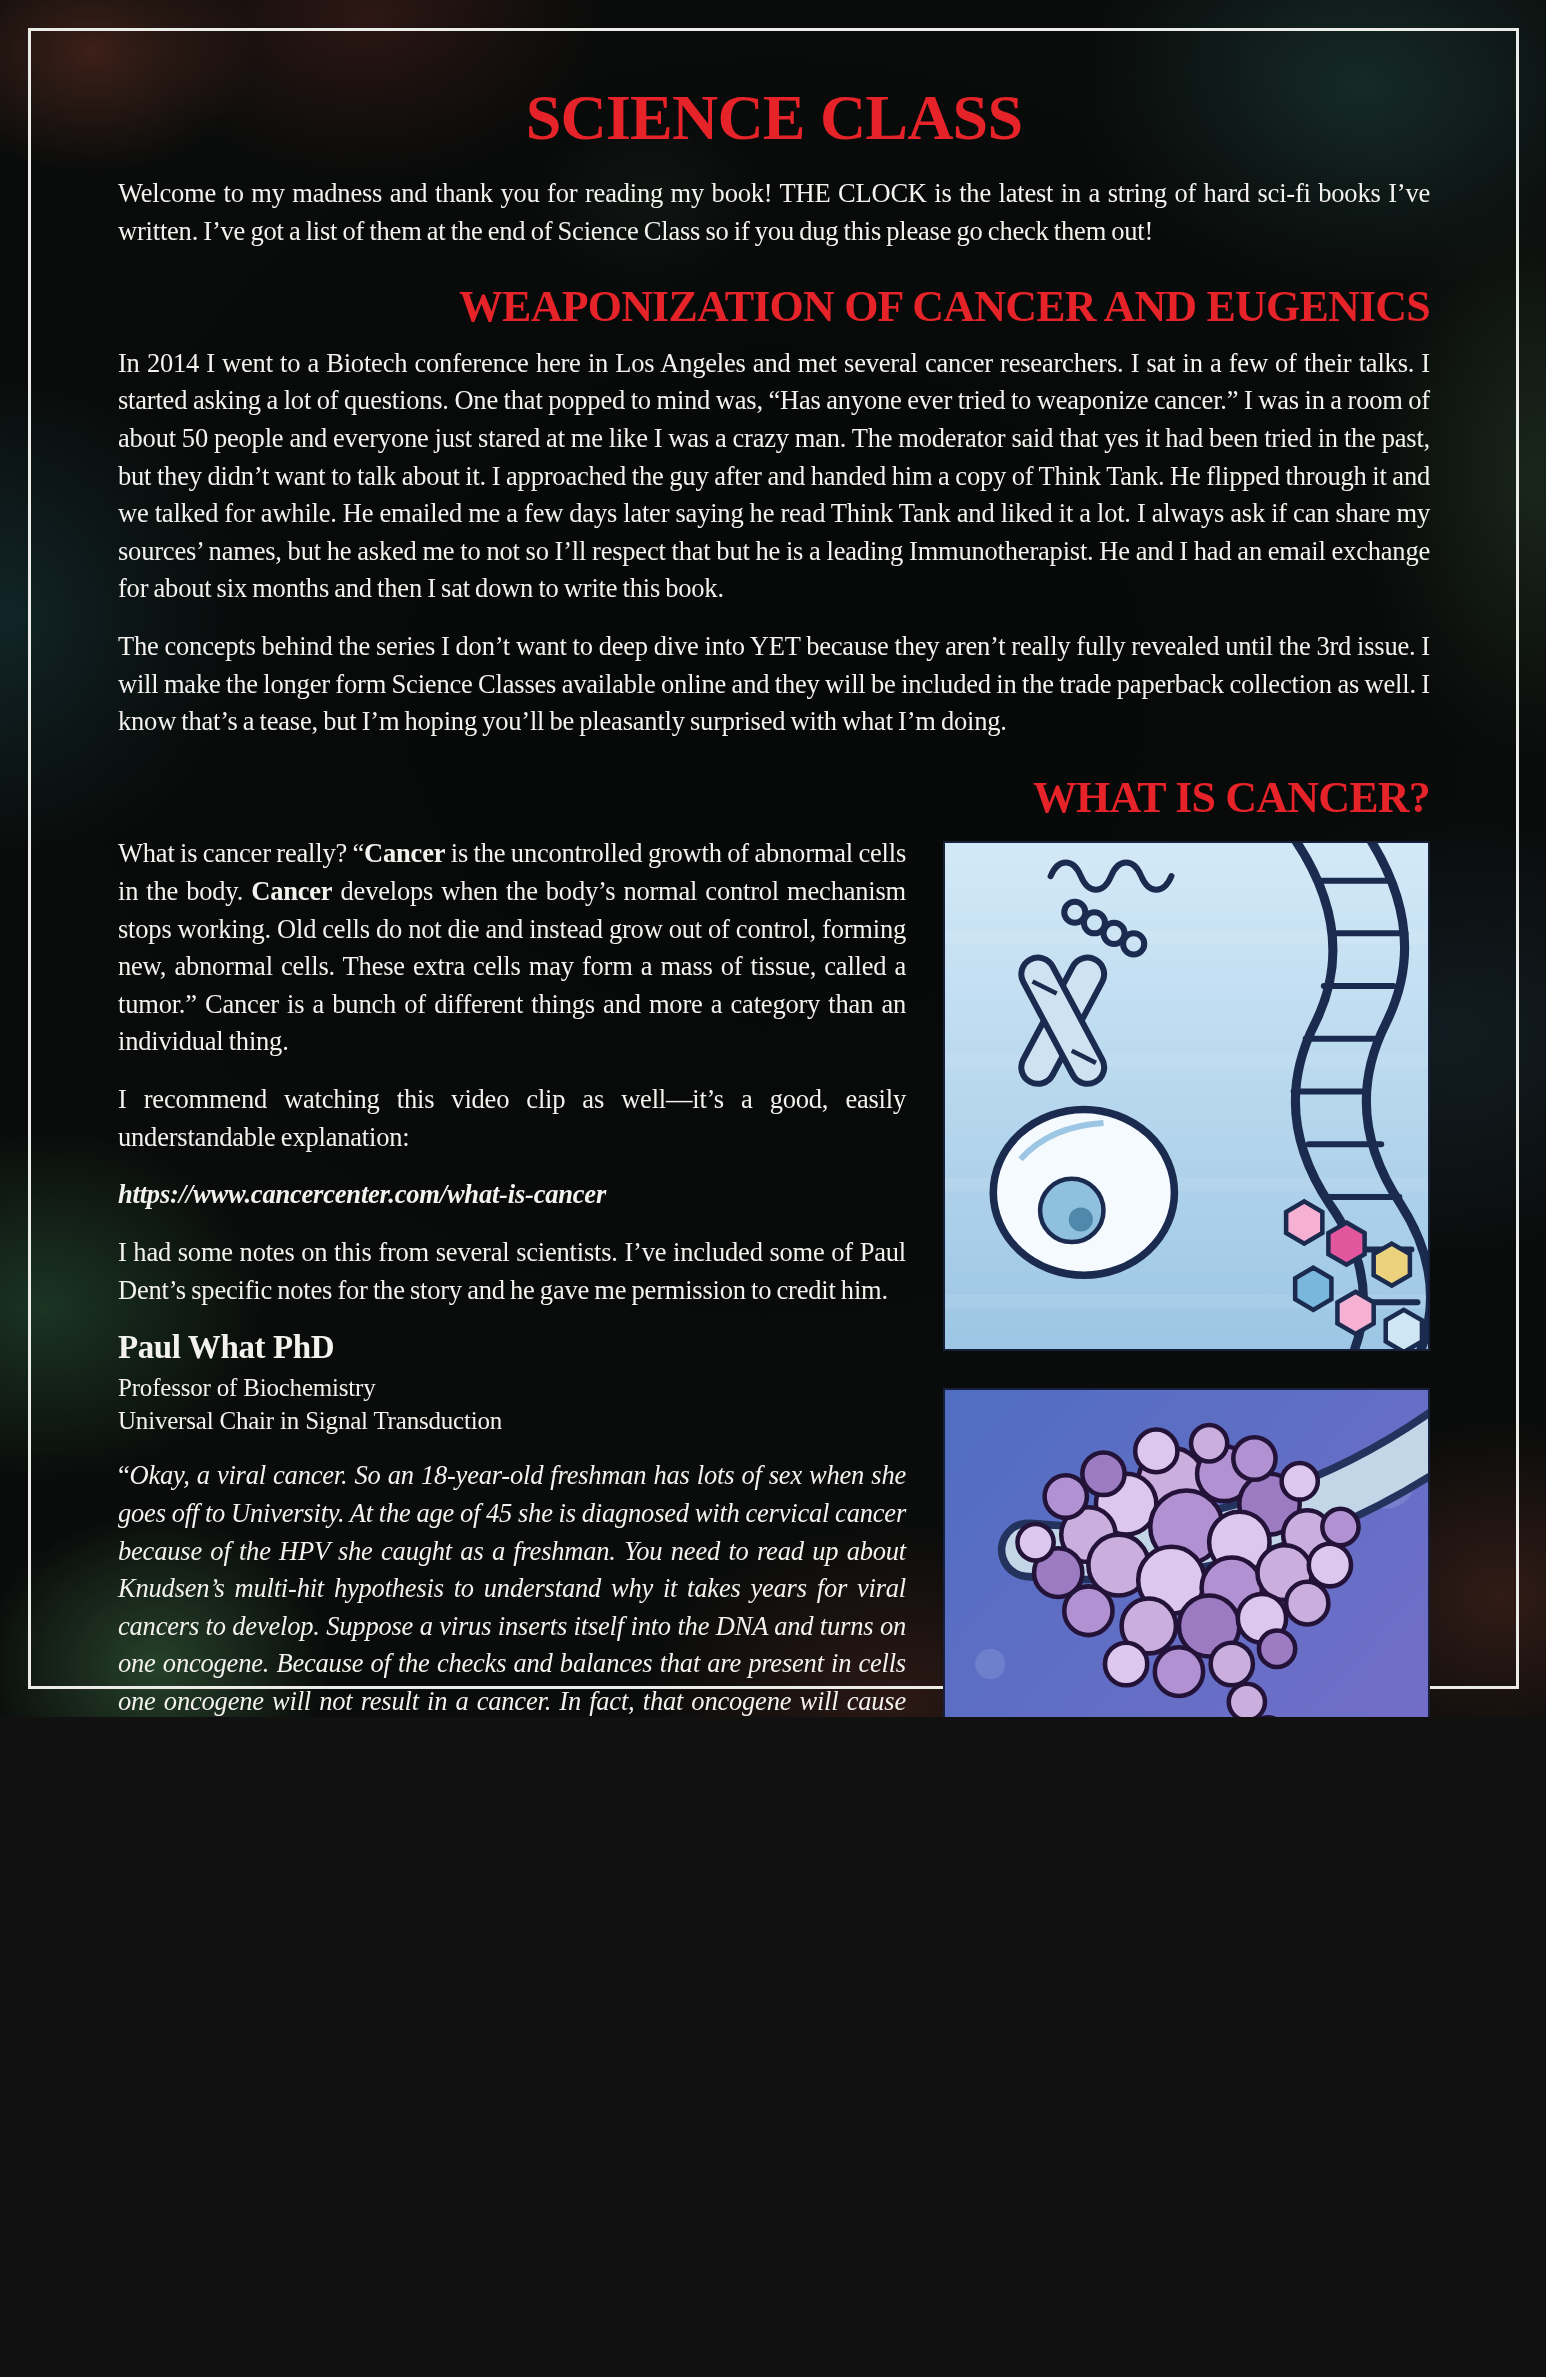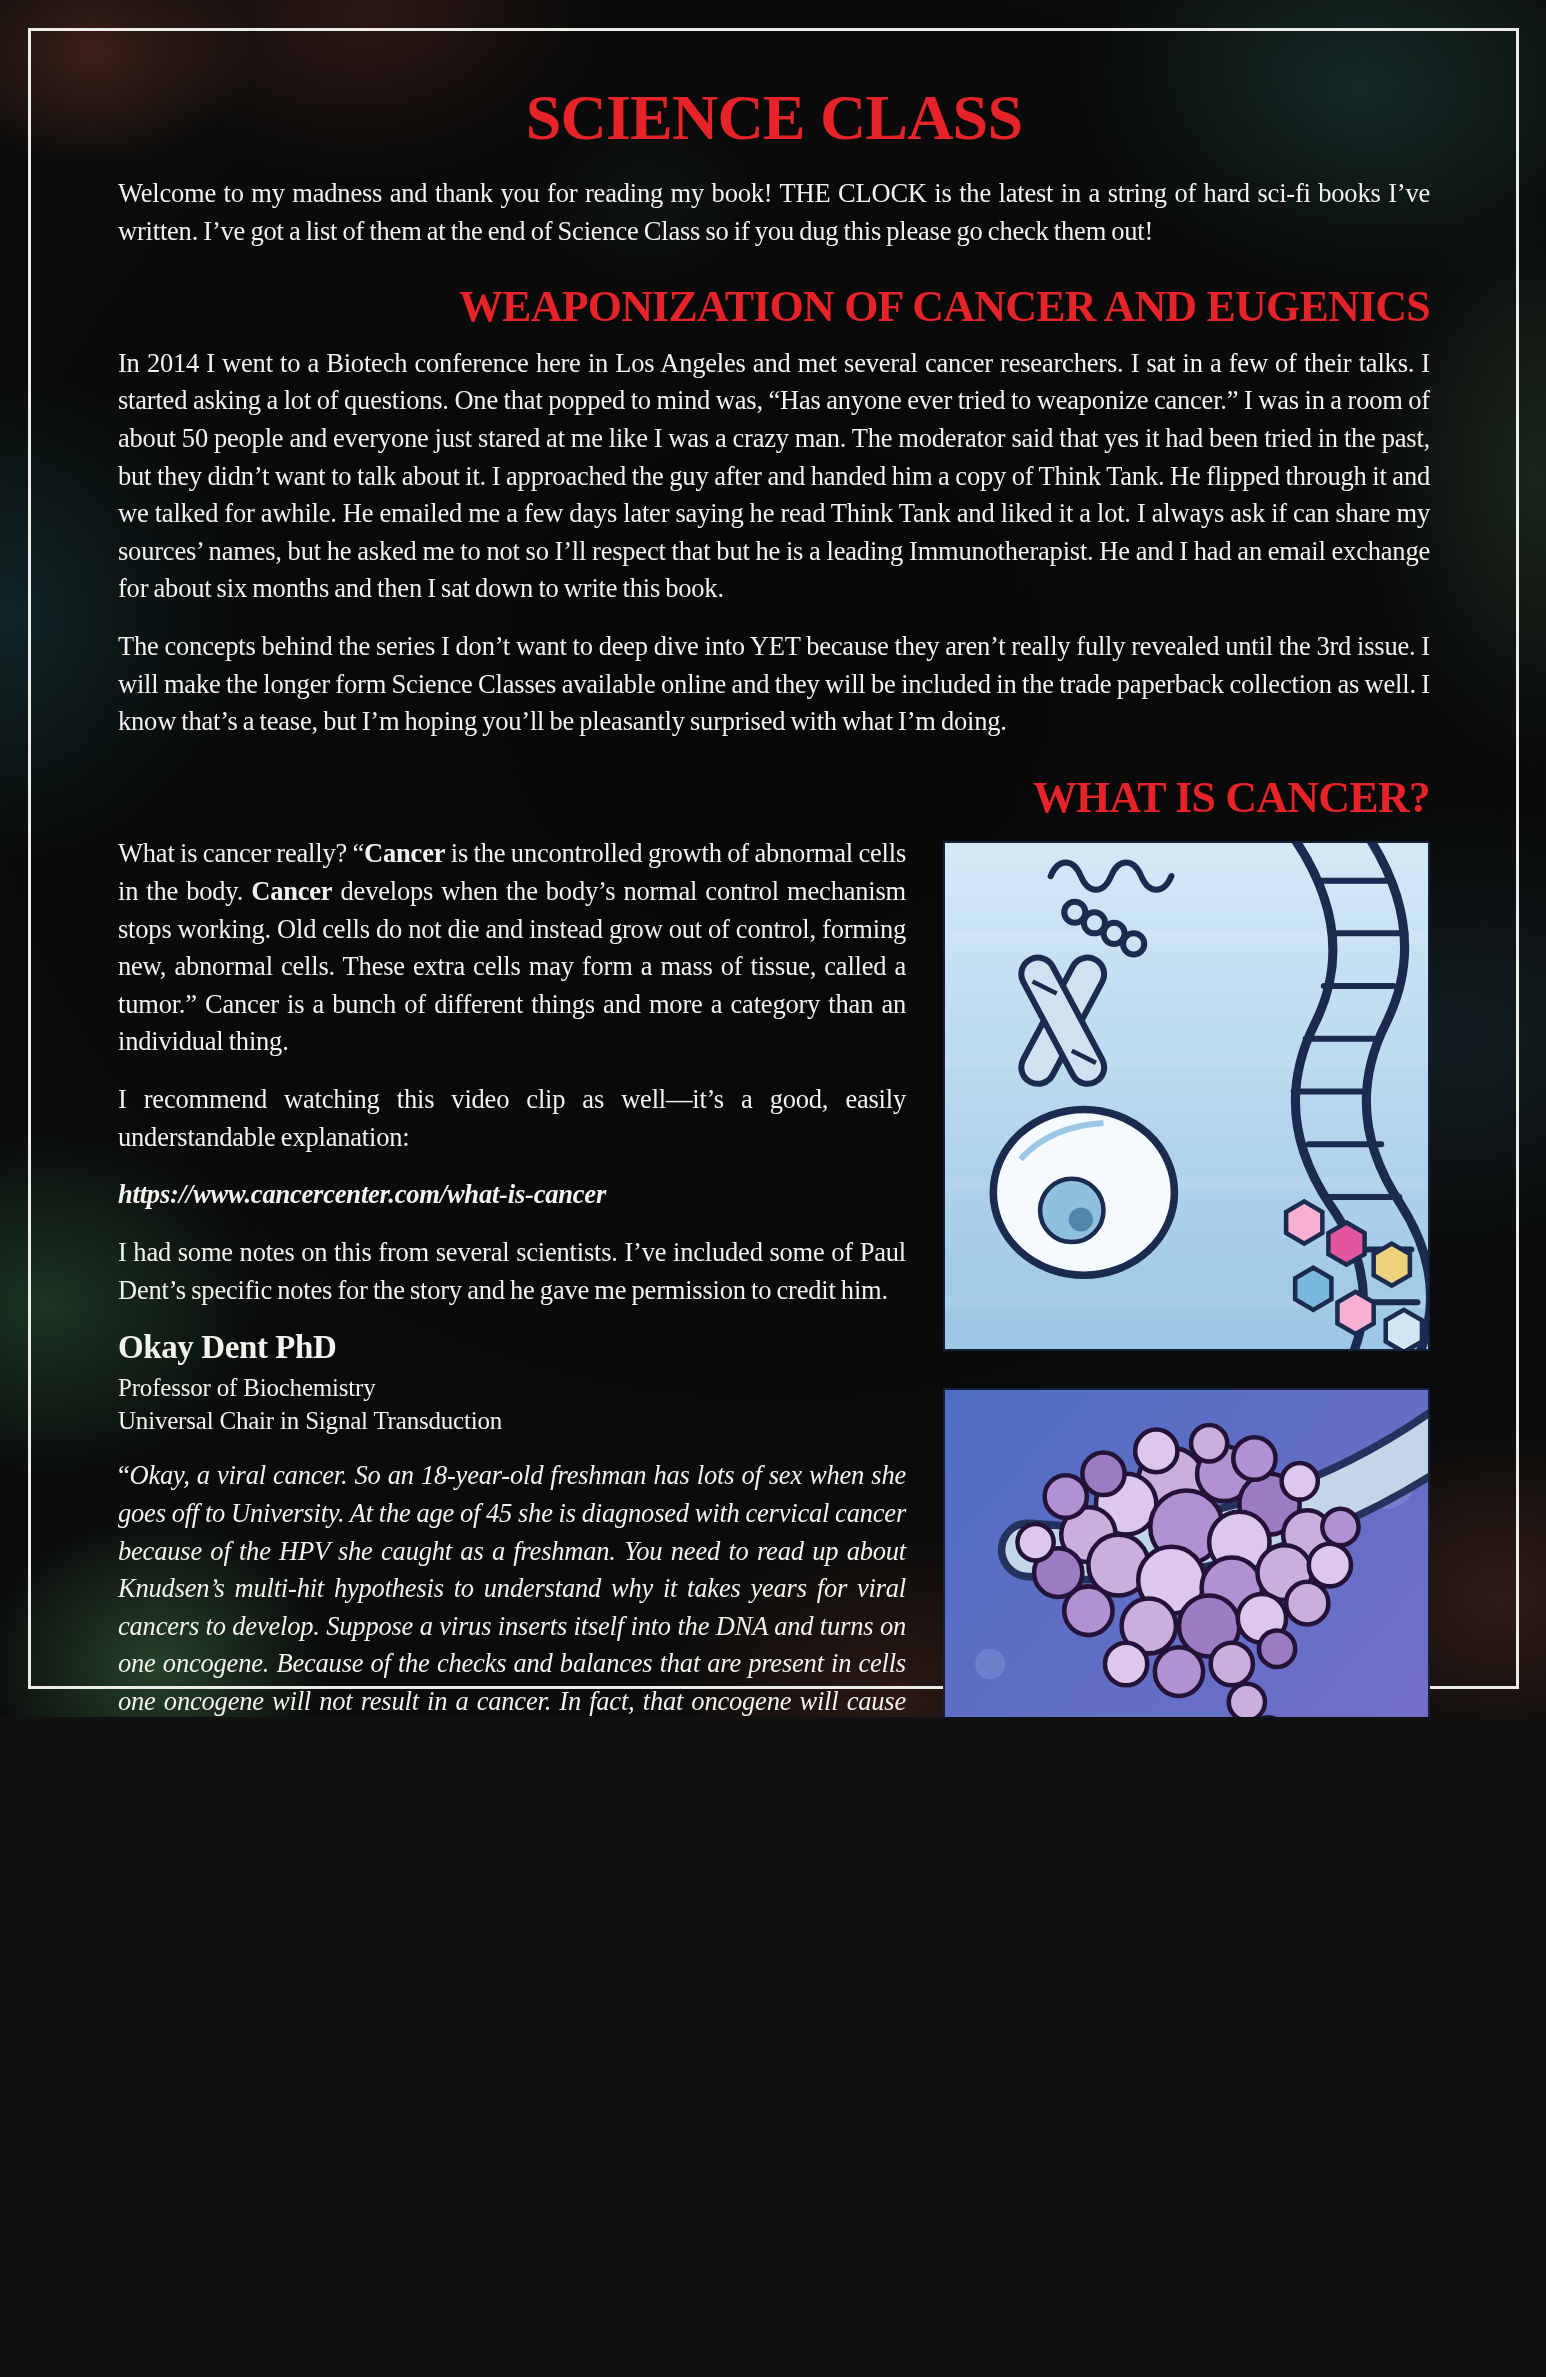--- a/index.html
+++ b/index.html
@@ -245,21 +245,21 @@
 
     <p class="body"><span>What is cancer really? “</span><b>Cancer</b><span> is the uncontrolled growth of abnormal cells in the body. </span><b>Cancer</b><span> develops when the body’s normal control mechanism stops working. Old cells do not die and instead grow out of control, forming new, abnormal cells. These extra cells may form a mass of tissue, called a tumor.” Cancer is a bunch of different things and more a category than an individual thing.</span></p>
 
     <p class="body">I recommend watching this video clip as well—it’s a good, easily understandable explanation:</p>
 
     <p class="link-line">https://www.cancercenter.com/what-is-cancer</p>
 
     <p class="body">I had some notes on this from several scientists. I’ve included some of Paul Dent’s specific notes for the story and he gave me permission to credit him.</p>
 
     <div class="credit">
-      <p class="name">Okay Dent PhD</p>
+      <p class="name">Paul What PhD</p>
       <p class="line">Professor of Biochemistry</p>
       <p class="line">Universal Chair in Signal Transduction</p>
     </div>
 
     <p class="quote"><span class="qmark">“</span><span>Okay, a viral cancer. So an 18-year-old freshman has lots of sex when she goes off to University. At the age of 45 she is diagnosed with cervical cancer because of the HPV she caught as a freshman. You need to read up about Knudsen’s multi-hit hypothesis to understand why it takes years for viral cancers to develop. Suppose a virus inserts itself into the DNA and turns on one oncogene. Because of the checks and balances that are present in cells one oncogene will not result in a cancer. In fact, that oncogene will cause cell suicide.  It takes years of evolution where more genetic mutations occur alongside the virus (and with multiple attempts by the virus) to cause full tumorigenic transformation.</span></p>
 
     <p class="published"><span>“Just published: </span><b>http://journal.frontiersin.org/article/10.3389/fonc.2016.00216/</b></p>
 
   </div>
 </div>

